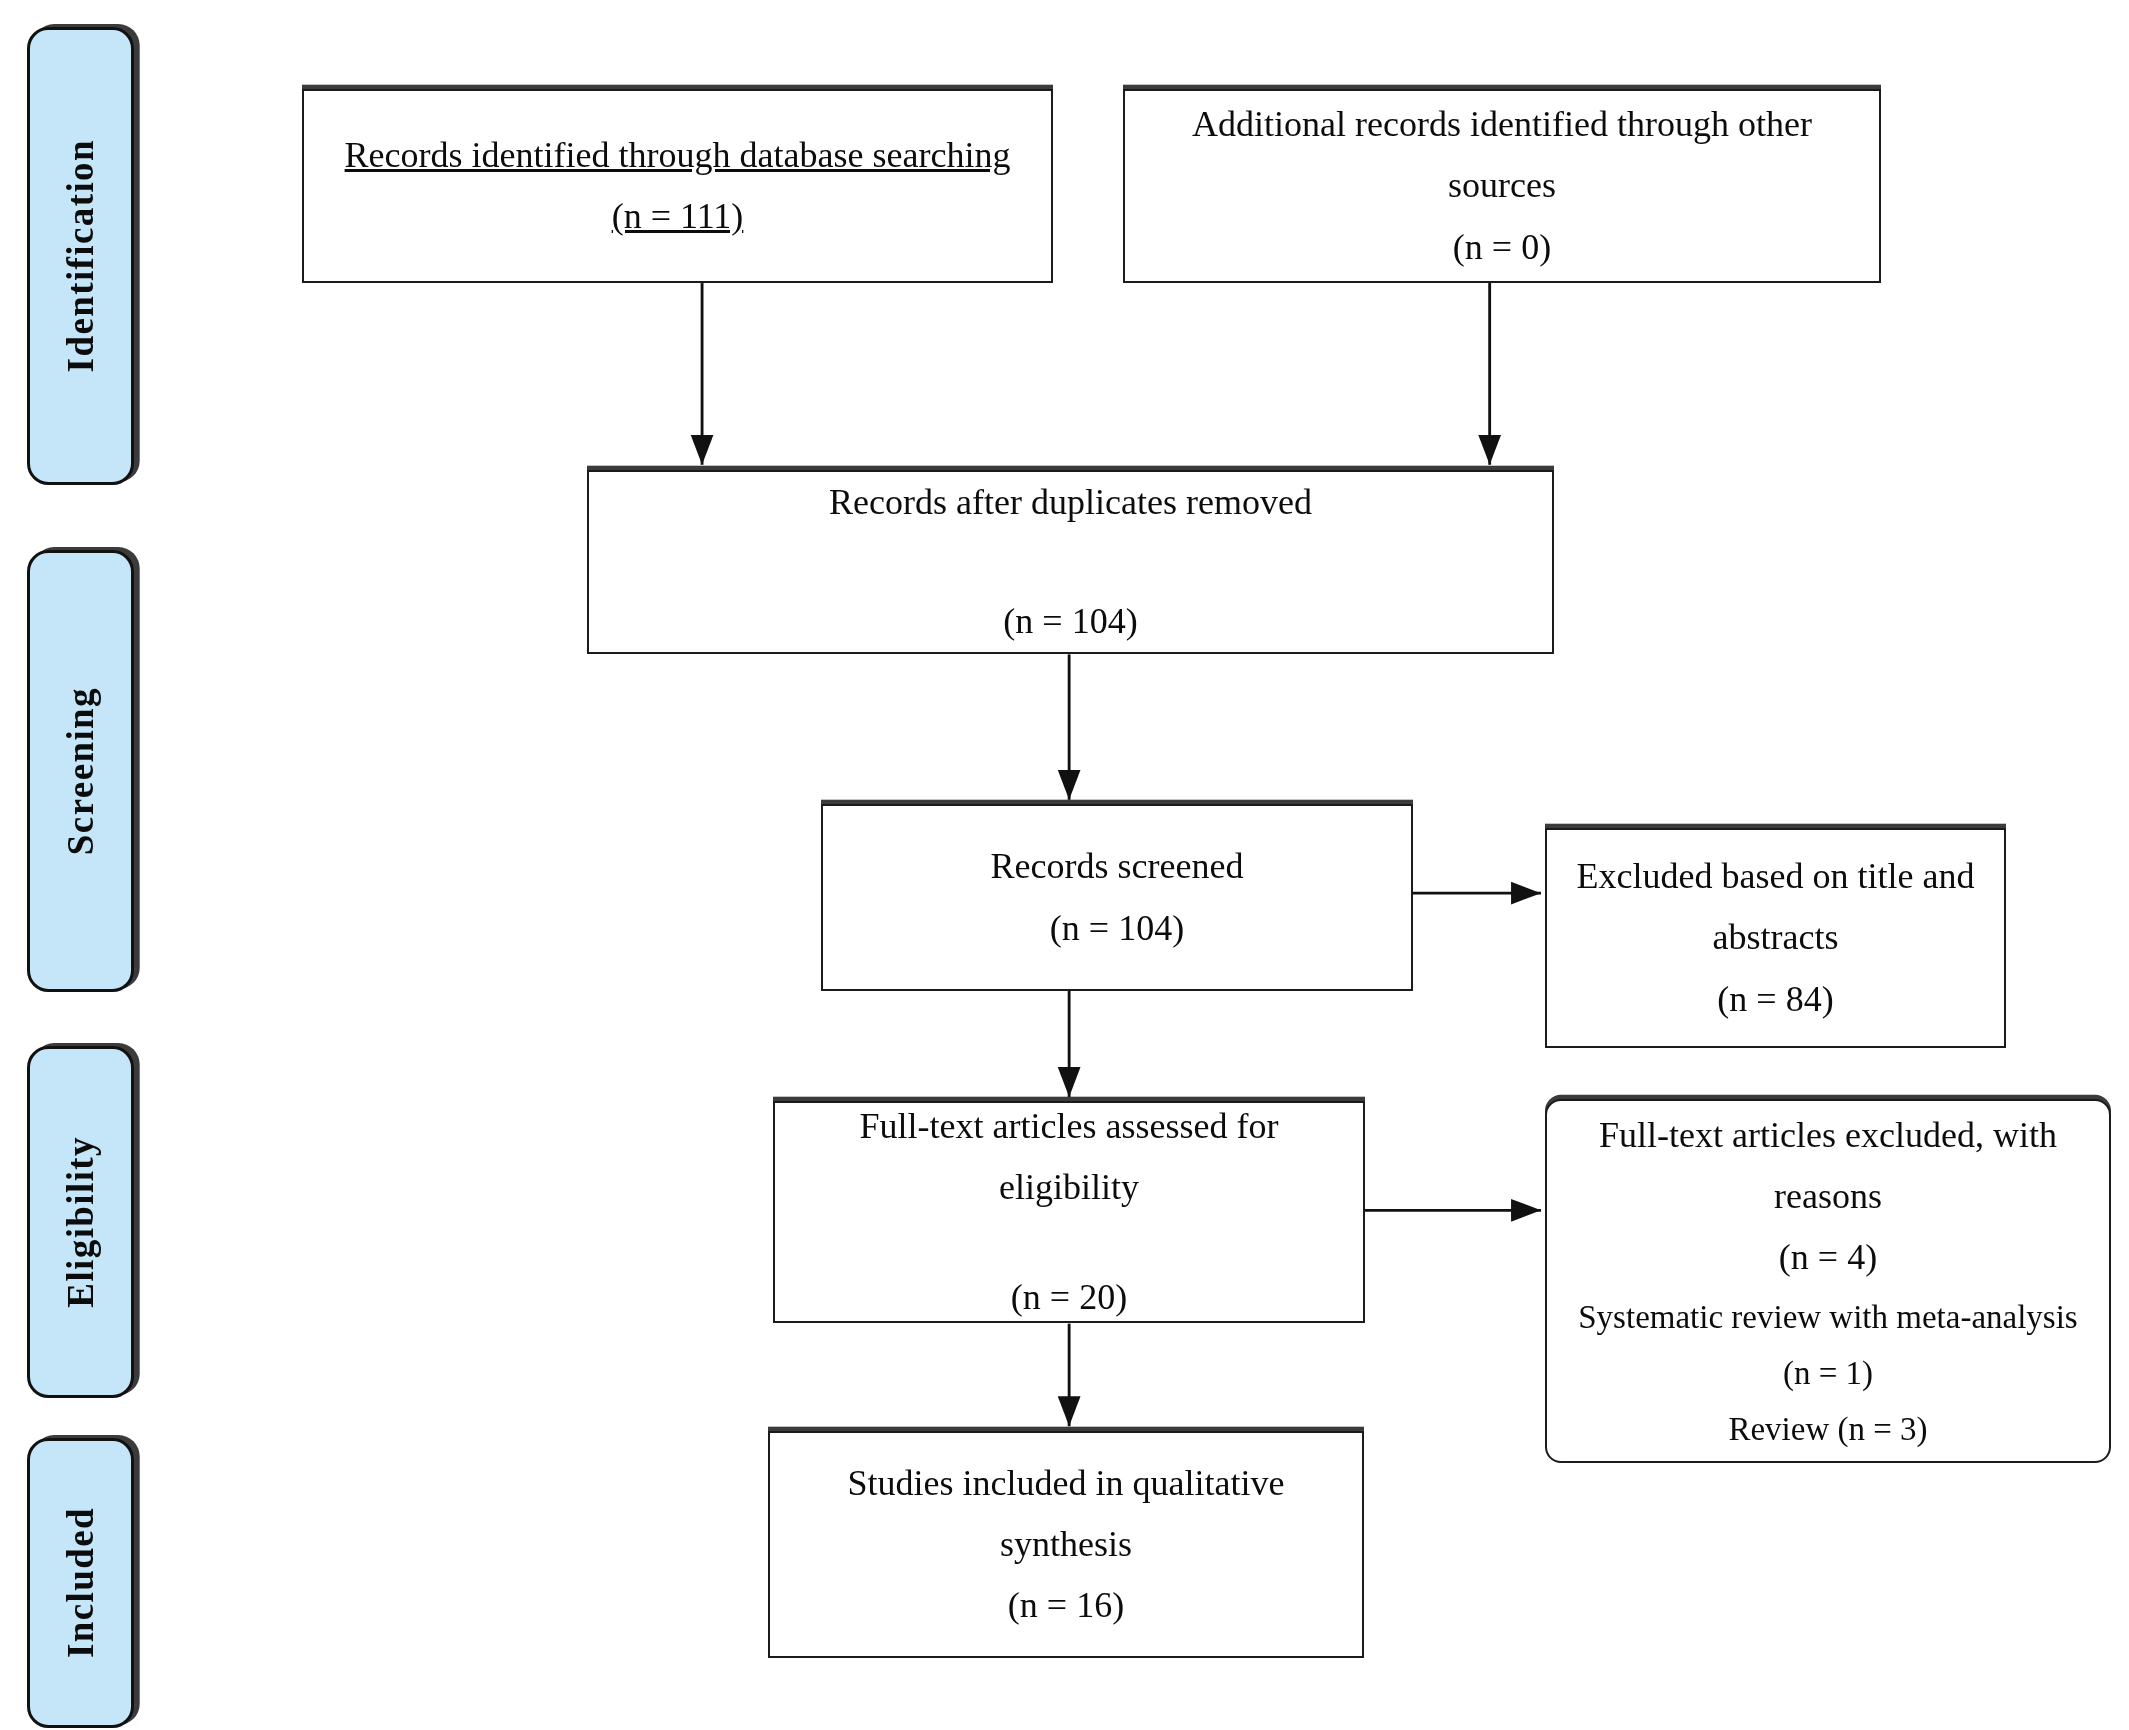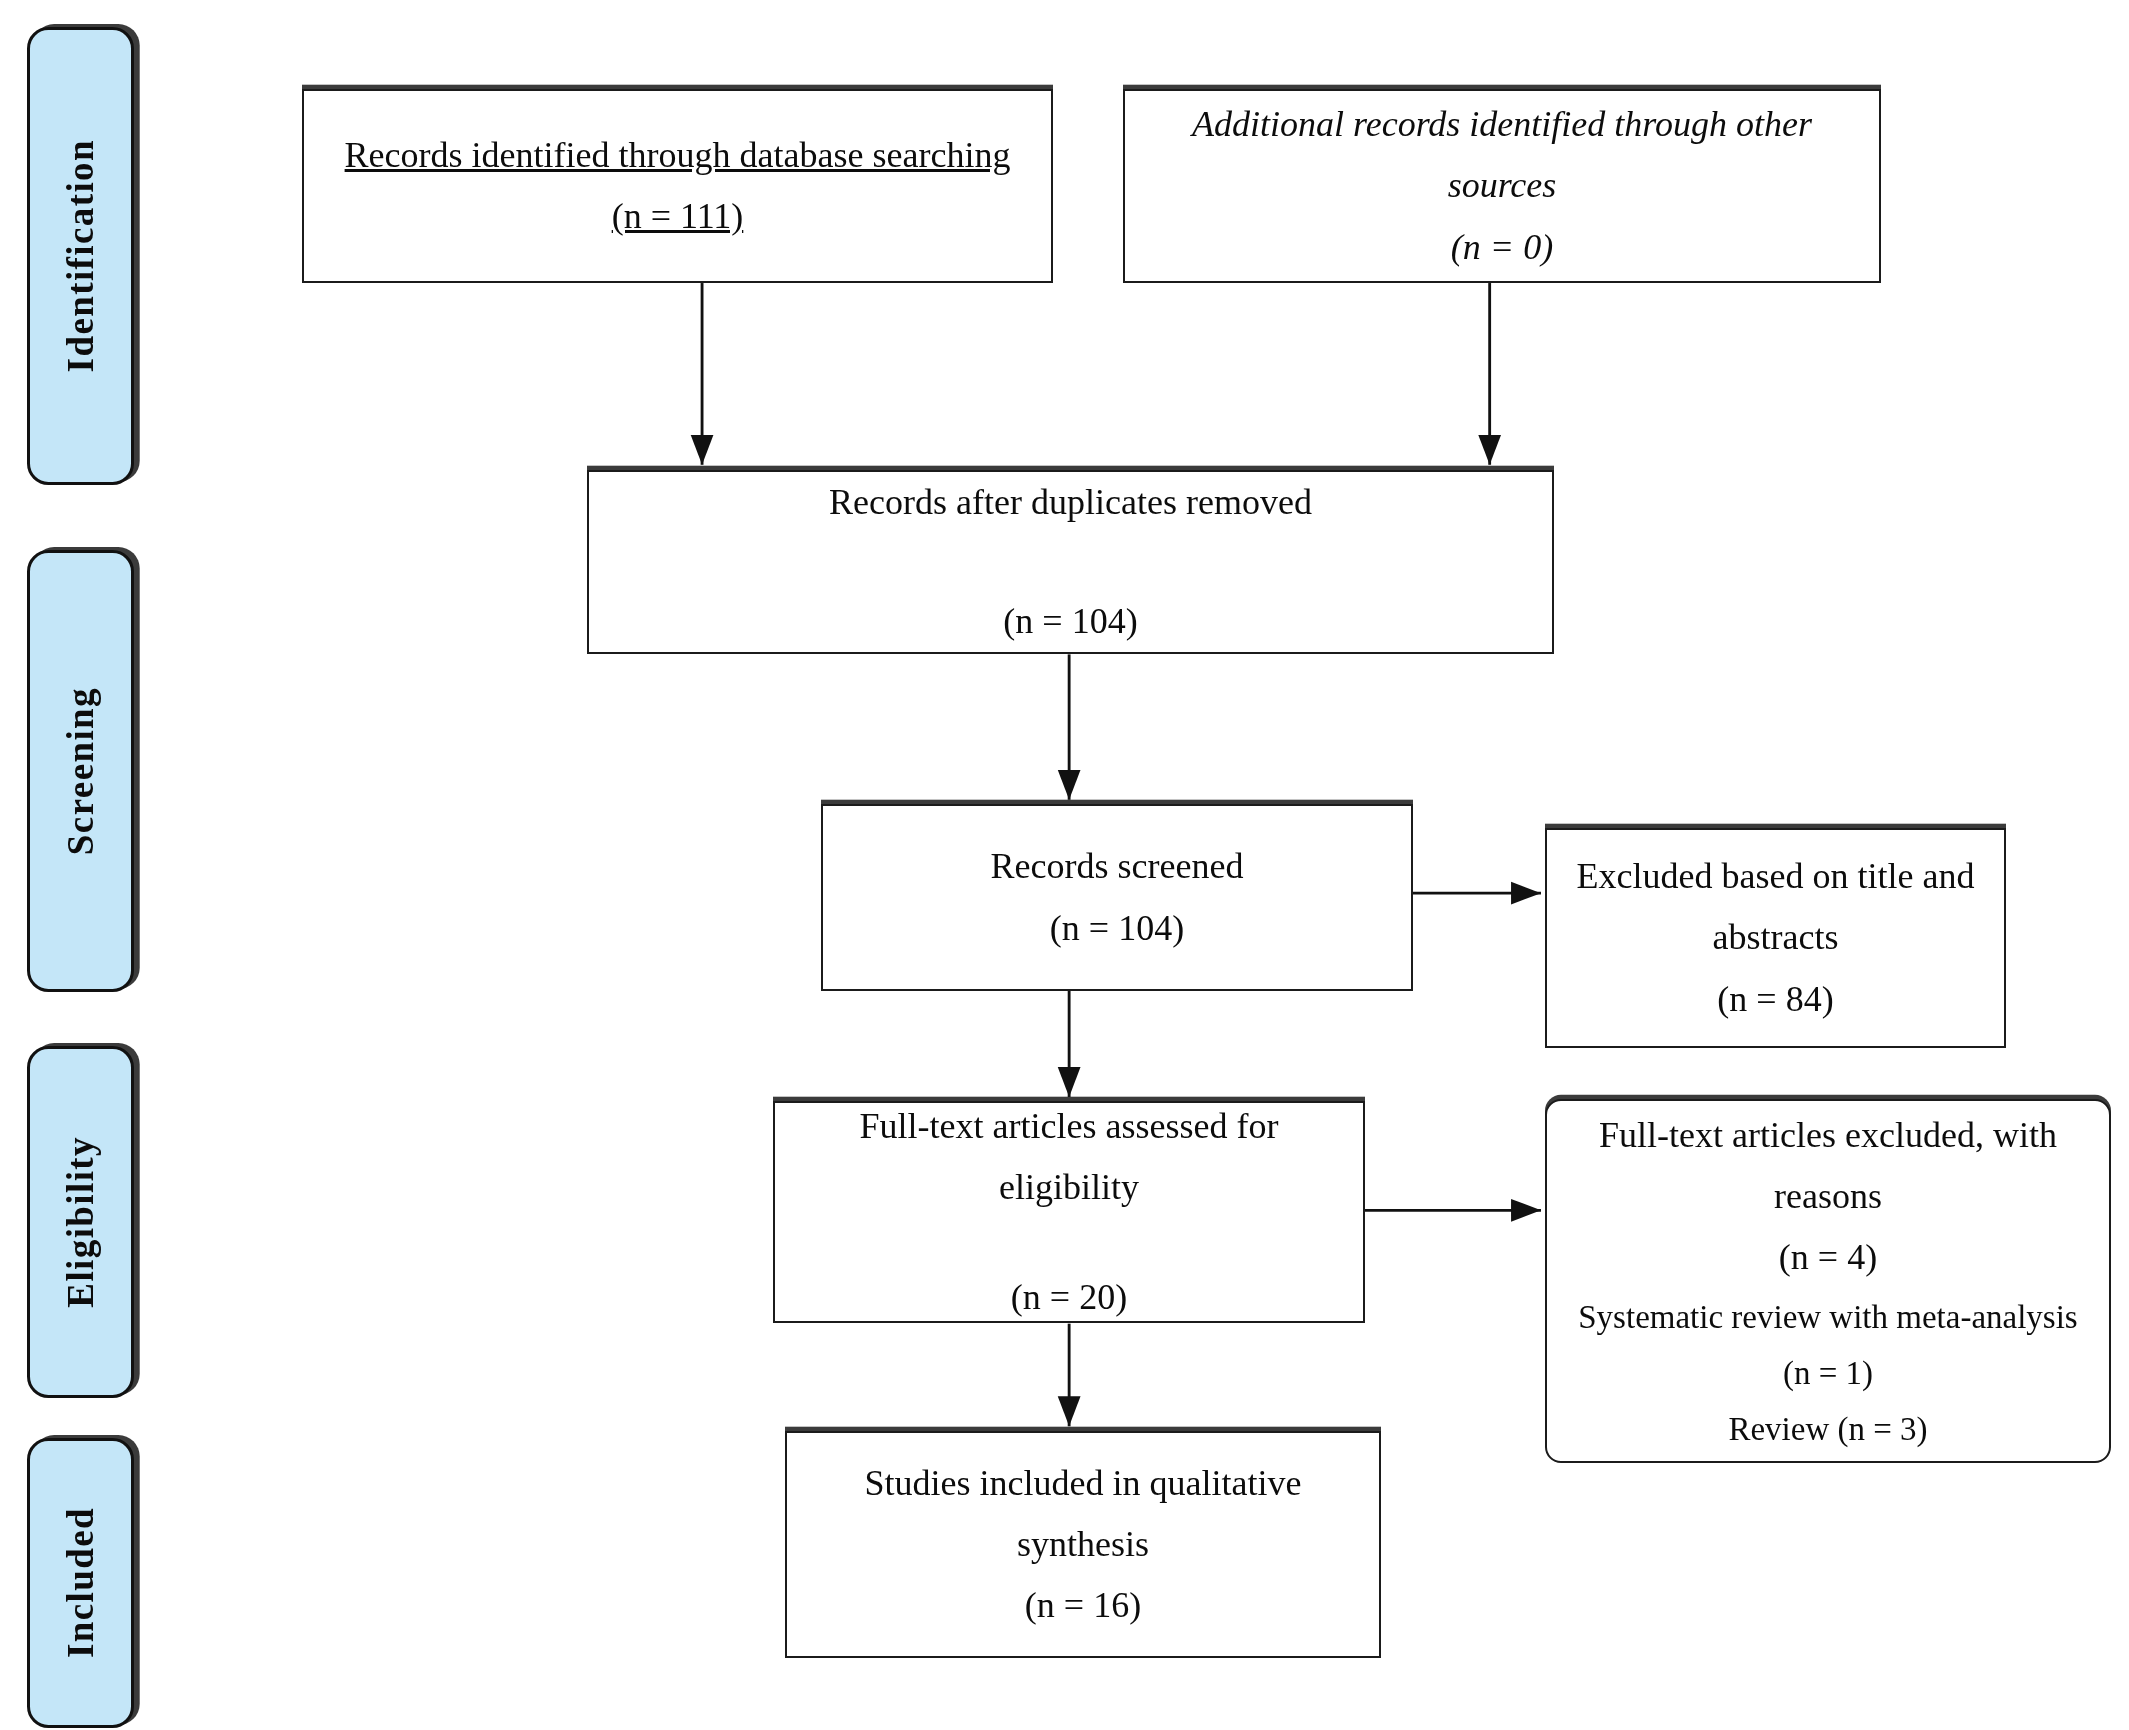--- a/index.html
+++ b/index.html
@@ -100,21 +100,21 @@
   </div>
   <div class="stage" style="top:1438px; height:284px;">
     <span class="vtext">Included</span>
   </div>
 
   <div class="flow-box" style="left:302px; top:89px; width:751px; height:194px;text-decoration:underline;">
     <span>Records identified through database searching</span>
     <span>(n = 111)</span>
   </div>
 
-  <div class="flow-box" style="left:1123px; top:89px; width:758px; height:194px;font-style:italic;">
+  <div class="flow-box" style="left:1123px; top:89px; width:758px; height:194px;">
     <span>Additional records identified through other sources</span>
     <span>(n = 0)</span>
   </div>
 
   <div class="flow-box" style="left:587px; top:470px; width:967px; height:184px;justify-content:space-between;">
     <span>Records after duplicates removed</span>
     <span>(n = 104)</span>
   </div>
 
   <div class="flow-box" style="left:773px; top:804px; width:592px; height:187px;margin-left:48px;">
@@ -132,19 +132,19 @@
     <span>(n = 20)</span>
   </div>
 
   <div class="flow-box" style="left:1545px; top:1099px; width:566px; height:364px;border-radius:16px;">
     <span>Full-text articles excluded, with reasons</span>
     <span>(n = 4)</span>
     <span class="reason">Systematic review with meta-analysis (n = 1)</span>
     <span class="reason">Review (n = 3)</span>
   </div>
 
-  <div class="flow-box" style="left:785px; top:1431px; width:596px; height:227px;">
+  <div class="flow-box" style="left:768px; top:1431px; width:596px; height:227px;">
     <span>Studies included in qualitative synthesis</span>
     <span>(n = 16)</span>
   </div>
 
 </div>
 
 
 </body></html>

